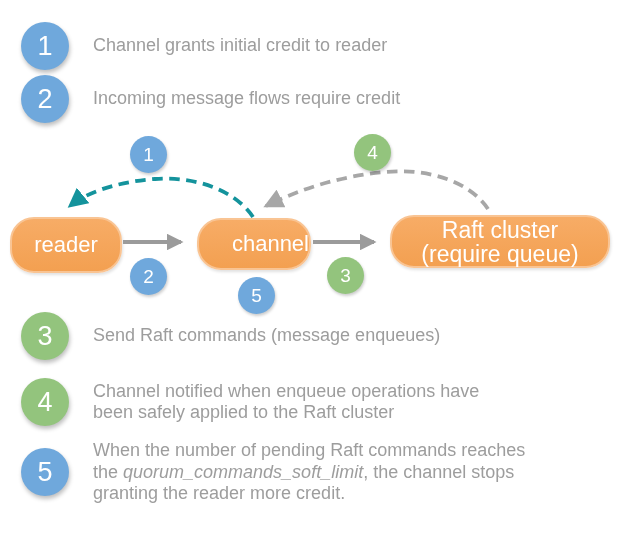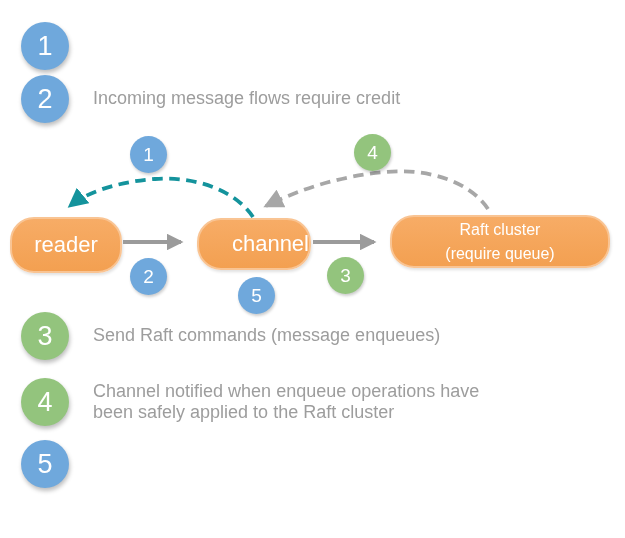--- a/index.html
+++ b/index.html
@@ -29,21 +29,21 @@
     position:absolute;box-sizing:border-box;
     background:linear-gradient(#F7AC66,#F3A051);
     border:2px solid #F9C493;border-radius:24px;
     color:#fff;display:flex;flex-direction:column;align-items:center;justify-content:center;
     box-shadow:1px 2px 3px rgba(0,0,0,0.12);
   }
   .node-label{font-size:22px;line-height:1.1;}
   .node-reader{left:10px;top:217px;width:112px;height:56px;}
   .node-channel{left:197px;top:218px;width:114px;height:52px;align-items:flex-end;}
   .node-raft{left:390px;top:215px;width:220px;height:53px;}
-  .node-raft .node-label{font-size:16px;line-height:24px;}
+  .node-raft .node-label{font-size:23px;line-height:24px;}
   
   .badge{
     position:absolute;width:37px;height:37px;border-radius:50%;
     color:#fff;font-size:19px;line-height:1;
     display:flex;align-items:center;justify-content:center;
     box-shadow:1px 2px 3px rgba(0,0,0,0.2);z-index:3;
   }
   .badge-1{left:130px;top:136px;}
   .badge-2{left:130px;top:258px;}
   .badge-3{left:327px;top:257px;}
@@ -52,20 +52,21 @@
   
   .arrow-layer{position:absolute;left:0;top:0;z-index:2;pointer-events:none;}
 </style>
 </head>
 <body>
 
 <div class="canvas">
 
   <div class="legend-item li-1">
     <div class="legend-circle blue">1</div>
+    <div class="legend-text">Channel grants initial credit to reader</div>
   </div>
   <div class="legend-item li-2">
     <div class="legend-circle blue">2</div>
     <div class="legend-text">Incoming message flows require credit</div>
   </div>
 
   <svg class="arrow-layer" width="625" height="538" viewBox="0 0 625 538">
     <defs>
       <marker id="headSolid" viewBox="0 0 10 10" refX="8.5" refY="5" markerWidth="4.2" markerHeight="4.2" orient="auto">
         <path d="M0,0 L10,5 L0,10 z" fill="#9B9B9B"></path>
@@ -108,15 +109,18 @@
     <div class="legend-circle green">3</div>
     <div class="legend-text">Send Raft commands (message enqueues)</div>
   </div>
   <div class="legend-item li-4">
     <div class="legend-circle green">4</div>
     <div class="legend-text">Channel notified when enqueue operations have
 been safely applied to the Raft cluster</div>
   </div>
   <div class="legend-item li-5">
     <div class="legend-circle blue">5</div>
+    <div class="legend-text"><span>When the number of pending Raft commands reaches
+the </span><span class="italic">quorum_commands_soft_limit</span><span>, the channel stops
+granting the reader more credit.</span></div>
   </div>
 
 </div>
 
 </body></html>

